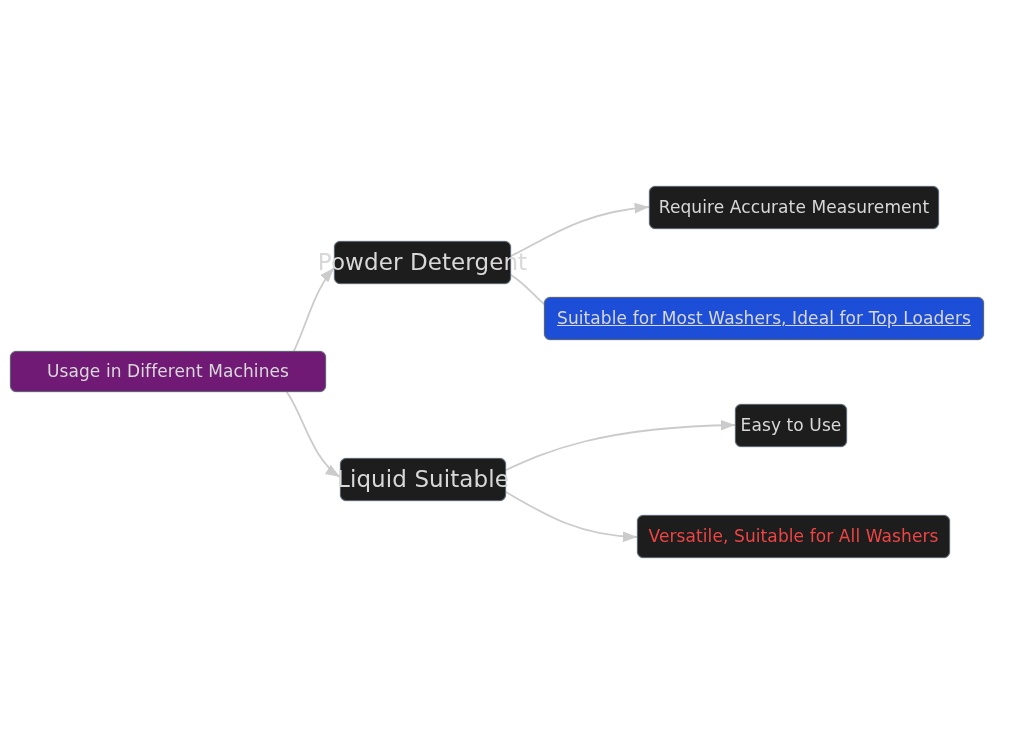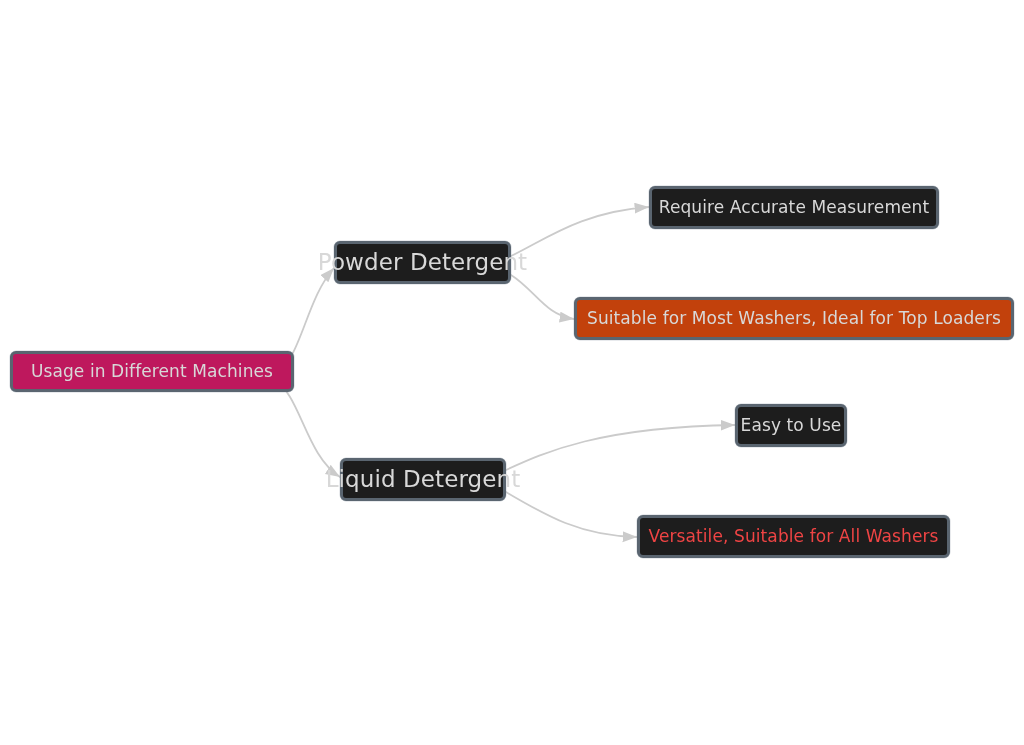--- a/index.html
+++ b/index.html
@@ -24,21 +24,21 @@
     height: 745px;
     pointer-events: none;
   }
   .node {
     position: absolute;
     box-sizing: border-box;
     display: flex;
     align-items: center;
     justify-content: center;
     background: #1d1d1d;
-    border: 3px solid #15803d;
+    border: 1px solid #15803d;
     border-radius: 6px;
     color: #d8d8d8;
     white-space: nowrap;
     letter-spacing: 0.1px;
     box-shadow: 0 0 0 0.5px rgba(120,135,150,0.35);
   }
   .node-label {
     color: #d8d8d8;
     font-size: 17px;
     line-height: 1;
@@ -63,33 +63,33 @@
         <path d="M 274,372 C 300,366 305,300 334,268" fill="none" stroke="#cbcbcb" stroke-width="1.8" stroke-linecap="round" marker-end="url(#arrow)"></path>
         <path d="M 274,381 C 300,392 305,455 340,477" fill="none" stroke="#cbcbcb" stroke-width="1.8" stroke-linecap="round" marker-end="url(#arrow)"></path>
         <path d="M 511,256 C 545,240 580,212 649,207" fill="none" stroke="#cbcbcb" stroke-width="1.8" stroke-linecap="round" marker-end="url(#arrow)"></path>
         <path d="M 511,275 C 535,290 545,315 574,319" fill="none" stroke="#cbcbcb" stroke-width="1.8" stroke-linecap="round" marker-end="url(#arrow)"></path>
         <path d="M 506,470 C 545,452 600,427 735,425" fill="none" stroke="#cbcbcb" stroke-width="1.8" stroke-linecap="round" marker-end="url(#arrow)"></path>
         <path d="M 506,492 C 545,515 580,536 637,537" fill="none" stroke="#cbcbcb" stroke-width="1.8" stroke-linecap="round" marker-end="url(#arrow)"></path>
       </g>
   </svg>
 
   <div id="node-layer">
-      <div class="node root" style="left: 10px; top: 351px; width: 284px; height: 41px; background: #be185d; border-color: rgb(90, 101, 112);">
+      <div class="node root" style="left: 10px; top: 351px; width: 316px; height: 41px; background: #701a75; border-color: rgb(90, 101, 112);">
         <span class="node-label" style="color: rgb(216, 216, 216);">Usage in Different Machines</span>
       </div>
       <div class="node branch" style="left: 334px; top: 241px; width: 177px; height: 43px; background: rgb(29, 29, 29); border-color: rgb(90, 101, 112);">
         <span class="node-label" style="color: rgb(216, 216, 216);">Powder Detergent</span>
       </div>
       <div class="node branch" style="left: 340px; top: 458px; width: 166px; height: 43px; background: rgb(29, 29, 29); border-color: rgb(90, 101, 112);">
-        <span class="node-label" style="color: rgb(216, 216, 216);">Liquid Detergent</span>
+        <span class="node-label" style="color: rgb(216, 216, 216);">Liquid Suitable</span>
       </div>
       <div class="node leaf" style="left: 649px; top: 186px; width: 290px; height: 43px; background: rgb(29, 29, 29); border-color: rgb(90, 101, 112);">
         <span class="node-label" style="color: rgb(216, 216, 216);">Require Accurate Measurement</span>
       </div>
-      <div class="node leaf" style="left: 574px; top: 297px; width: 440px; height: 43px; background: #c2410c; border-color: rgb(90, 101, 112);">
+      <div class="node leaf" style="left: 544px; top: 297px; width: 440px; height: 43px; background: #1d4ed8; border-color: rgb(90, 101, 112); text-decoration: underline;">
         <span class="node-label" style="color: rgb(216, 216, 216);">Suitable for Most Washers, Ideal for Top Loaders</span>
       </div>
       <div class="node leaf" style="left: 735px; top: 404px; width: 112px; height: 43px; background: rgb(29, 29, 29); border-color: rgb(90, 101, 112);">
         <span class="node-label" style="color: rgb(216, 216, 216);">Easy to Use</span>
       </div>
       <div class="node leaf" style="left: 637px; top: 515px; width: 313px; height: 43px; background: rgb(29, 29, 29); border-color: rgb(90, 101, 112);">
         <span class="node-label" style="color: #ef4444;">Versatile, Suitable for All Washers</span>
       </div>
     </div>
 

